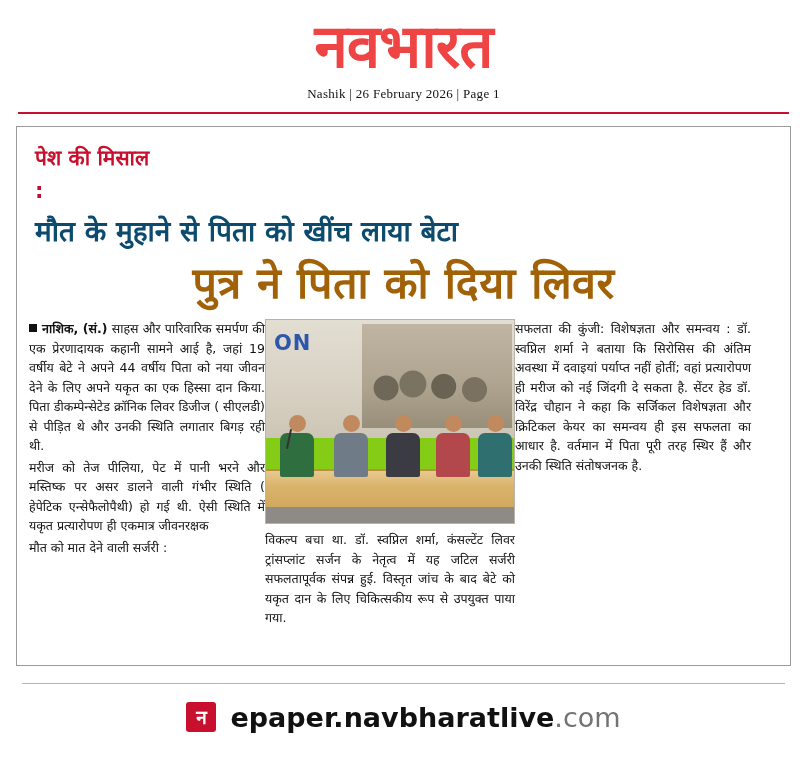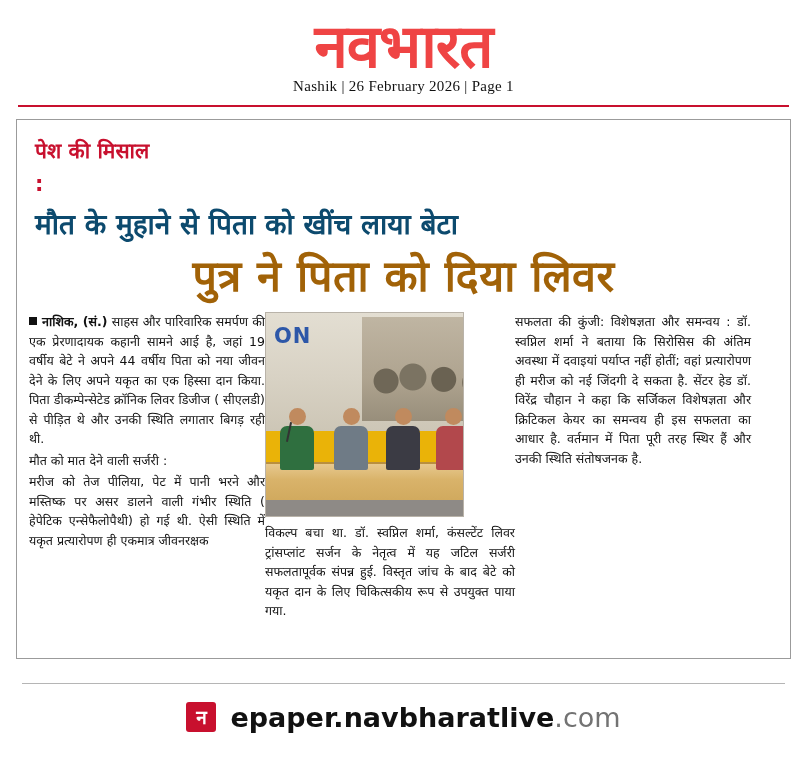--- a/index.html
+++ b/index.html
@@ -30,23 +30,23 @@
   .masthead-title {
     font-family: "DejaVu Sans", sans-serif;
     font-weight: bold;
     font-size: 60px;
     line-height: 64px;
     letter-spacing: -1px;
     color: #ef4444;
   }
   .masthead-sub {
     font-family: "Liberation Serif", serif;
-    font-size: 15px;
+    font-size: 13px;
     color: #111;
-    margin-top: 0;
+    margin-top: 8px;
     letter-spacing: 0.3px;
   }
   .masthead-rule {
     margin: 10px 18px 0 18px;
     border-top: 2px solid #c8102e;
   }
 
   
   .article {
     margin: 12px 16px 0 16px;
@@ -129,25 +129,25 @@
   .subhead {
     font-weight: normal;
   }
 
   
   .photo-wrap {
     width: 250px;
     margin-bottom: 6px;
   }
   .photo {
-    width: 199px;
+    width: 250px;
     height: 205px;
     position: relative;
     overflow: hidden;
-    background: #eab308;
+    background: #84cc16;
     border: 1px solid #b9b3a9;
     box-sizing: border-box;
   }
   
   .ph-backdrop {
     position: absolute;
     left: 0; top: 0; right: 0;
     height: 118px;
     background: linear-gradient(180deg, #e3ded2 0%, #d8d2c4 55%, #cdc6b6 100%);
   }
@@ -286,24 +286,24 @@
 
     <div class="headline">पुत्र ने पिता को दिया लिवर</div>
 
     <div class="body-cols">
 
       <div class="col left">
         <p>
           <span class="bullet"></span><b class="lead">नाशिक,  (सं.)</b>
           <span>साहस और पारिवारिक समर्पण की एक प्रेरणादायक कहानी सामने आई है, जहां 19 वर्षीय बेटे ने अपने 44 वर्षीय पिता को नया जीवन देने के लिए अपने यकृत का एक हिस्सा दान किया. पिता डीकम्पेन्सेटेड क्रॉनिक लिवर डिजीज ( सीएलडी) से पीड़ित थे और उनकी स्थिति लगातार बिगड़ रही थी.</span>
         </p>
+        <p>मरीज को तेज पीलिया, पेट में पानी भरने और मस्तिष्क पर असर डालने वाली गंभीर स्थिति ( हेपेटिक एन्सेफैलोपैथी) हो गई थी. ऐसी स्थिति में यकृत प्रत्यारोपण ही एकमात्र जीवनरक्षक</p>
         <p>
           <span class="subhead">मौत को मात देने वाली सर्जरी :</span>
         </p>
-        <p>मरीज को तेज पीलिया, पेट में पानी भरने और मस्तिष्क पर असर डालने वाली गंभीर स्थिति ( हेपेटिक एन्सेफैलोपैथी) हो गई थी. ऐसी स्थिति में यकृत प्रत्यारोपण ही एकमात्र जीवनरक्षक</p>
       </div>
 
       <div class="col mid">
         <div class="photo-wrap">
           <div class="photo">
             <div class="ph-backdrop"></div>
             <div class="ph-banner-img"></div>
             <div class="ph-banner-figs"></div>
             <div class="ph-on">ON</div>
             <div class="ph-table"></div>

